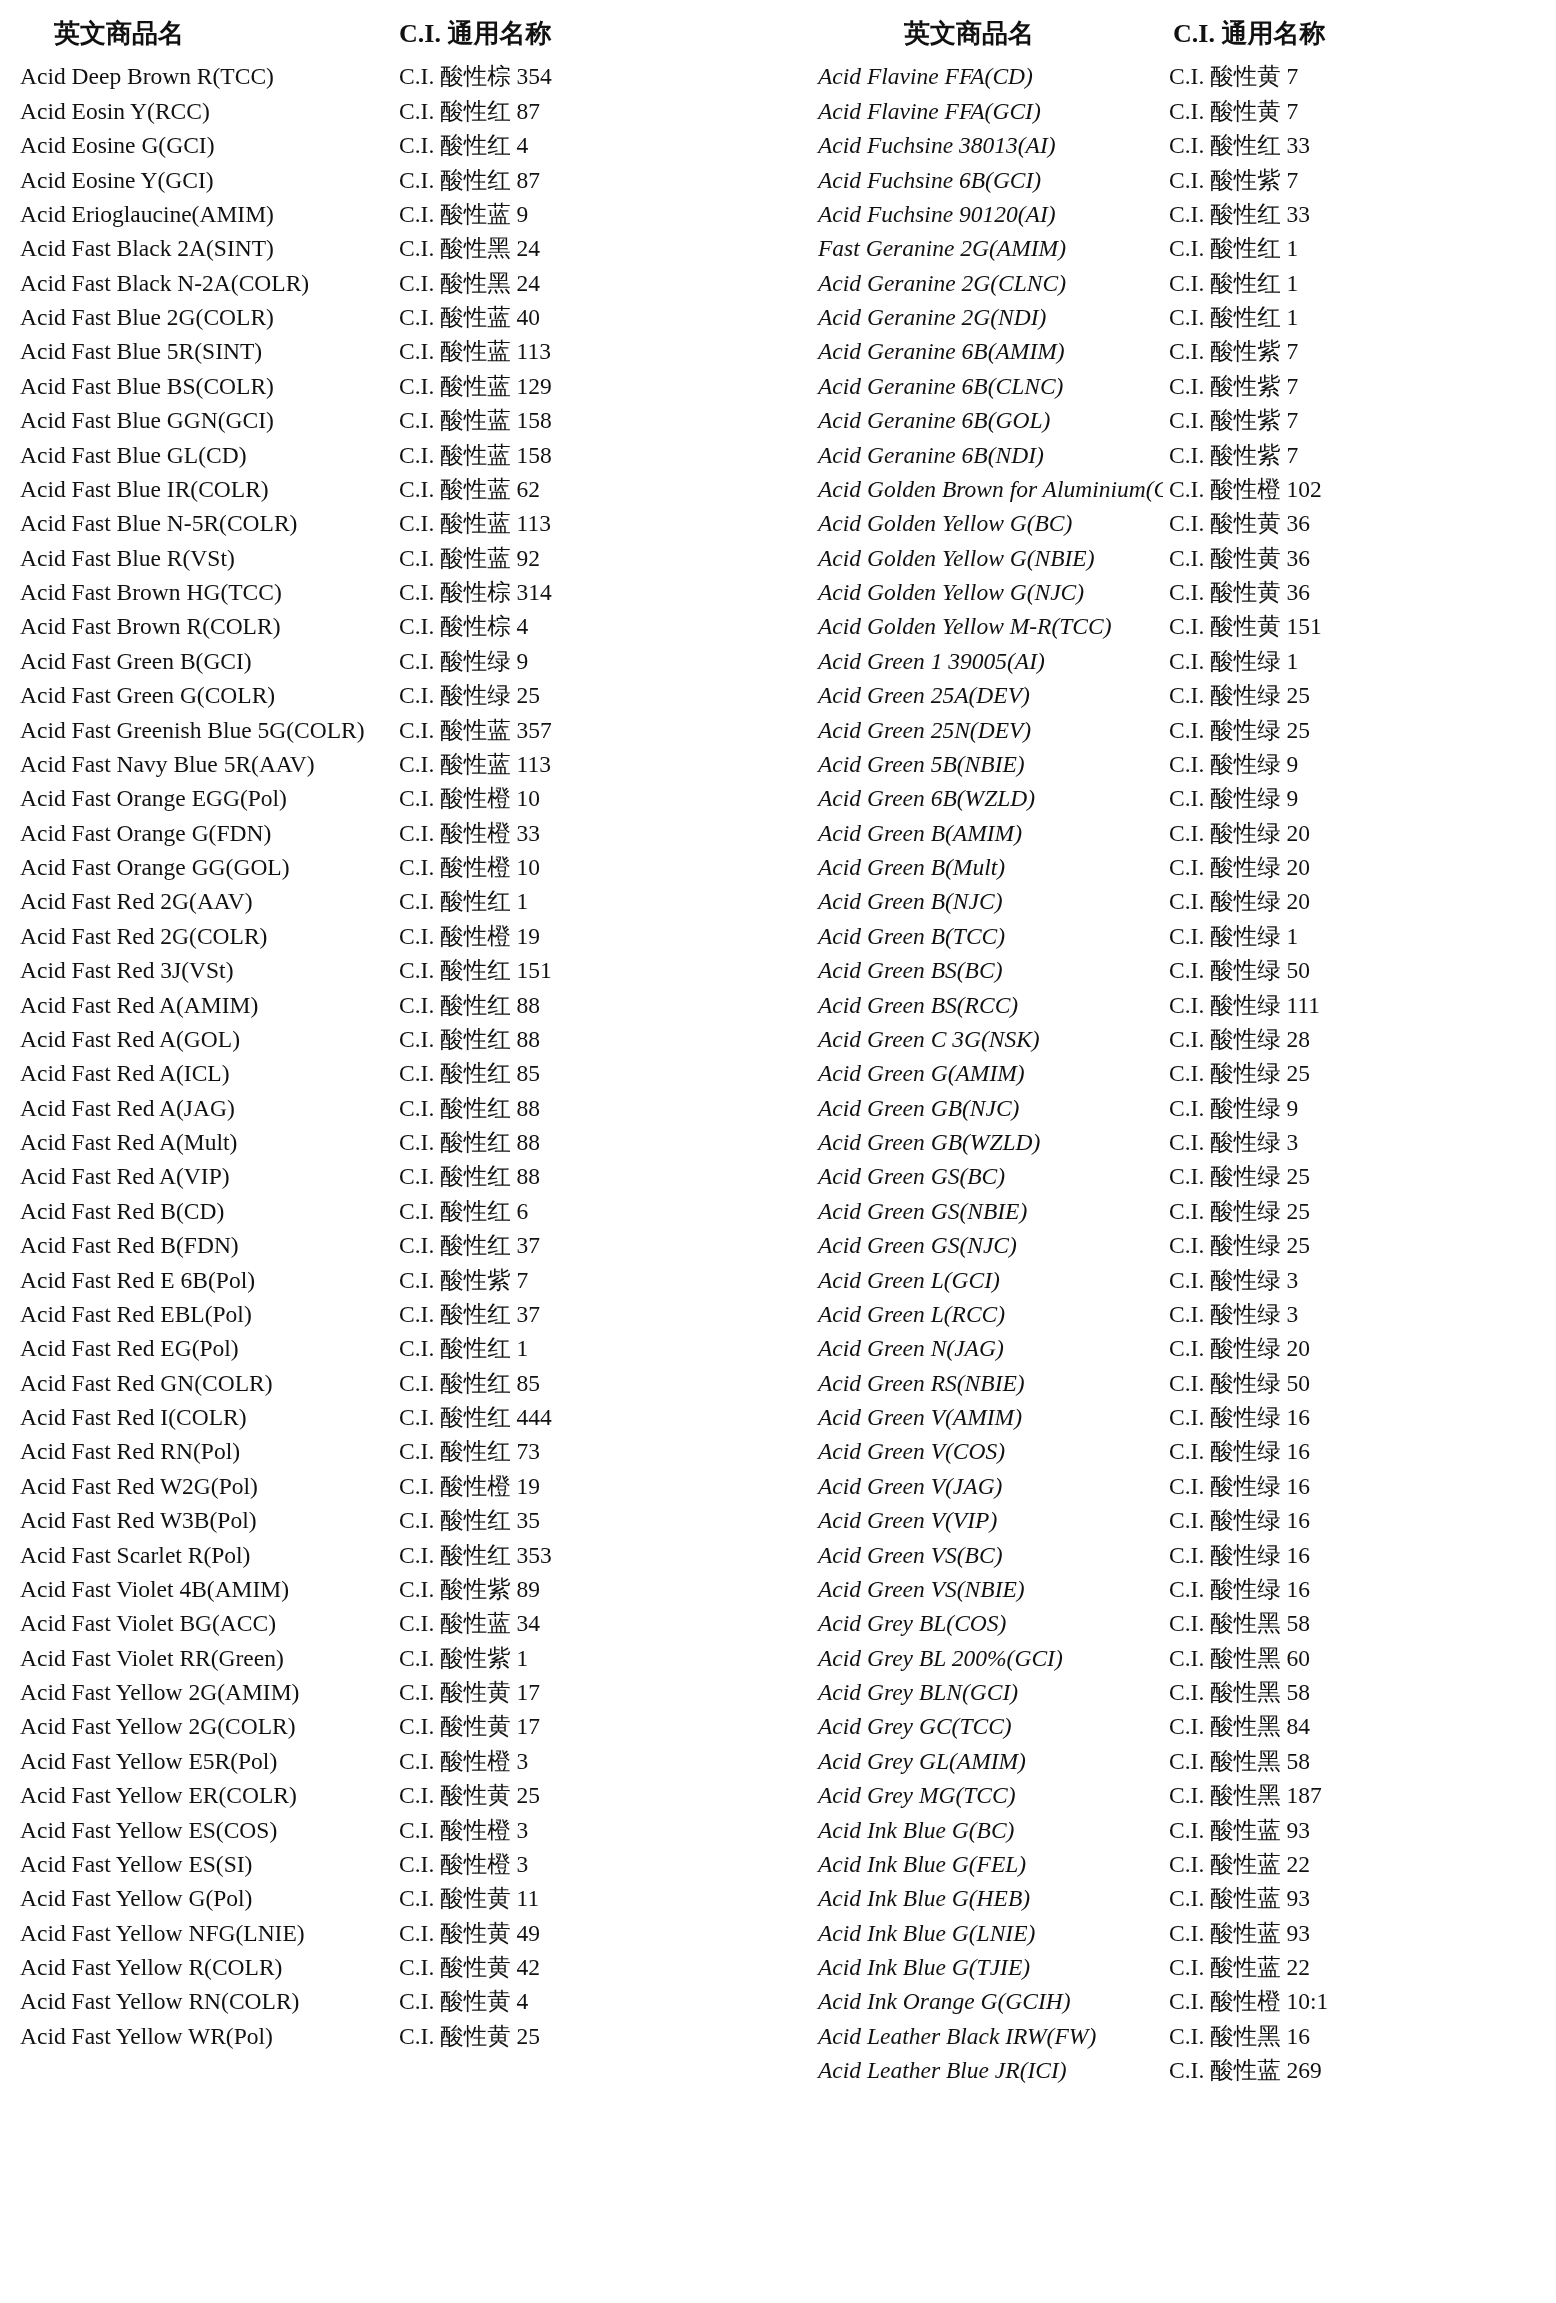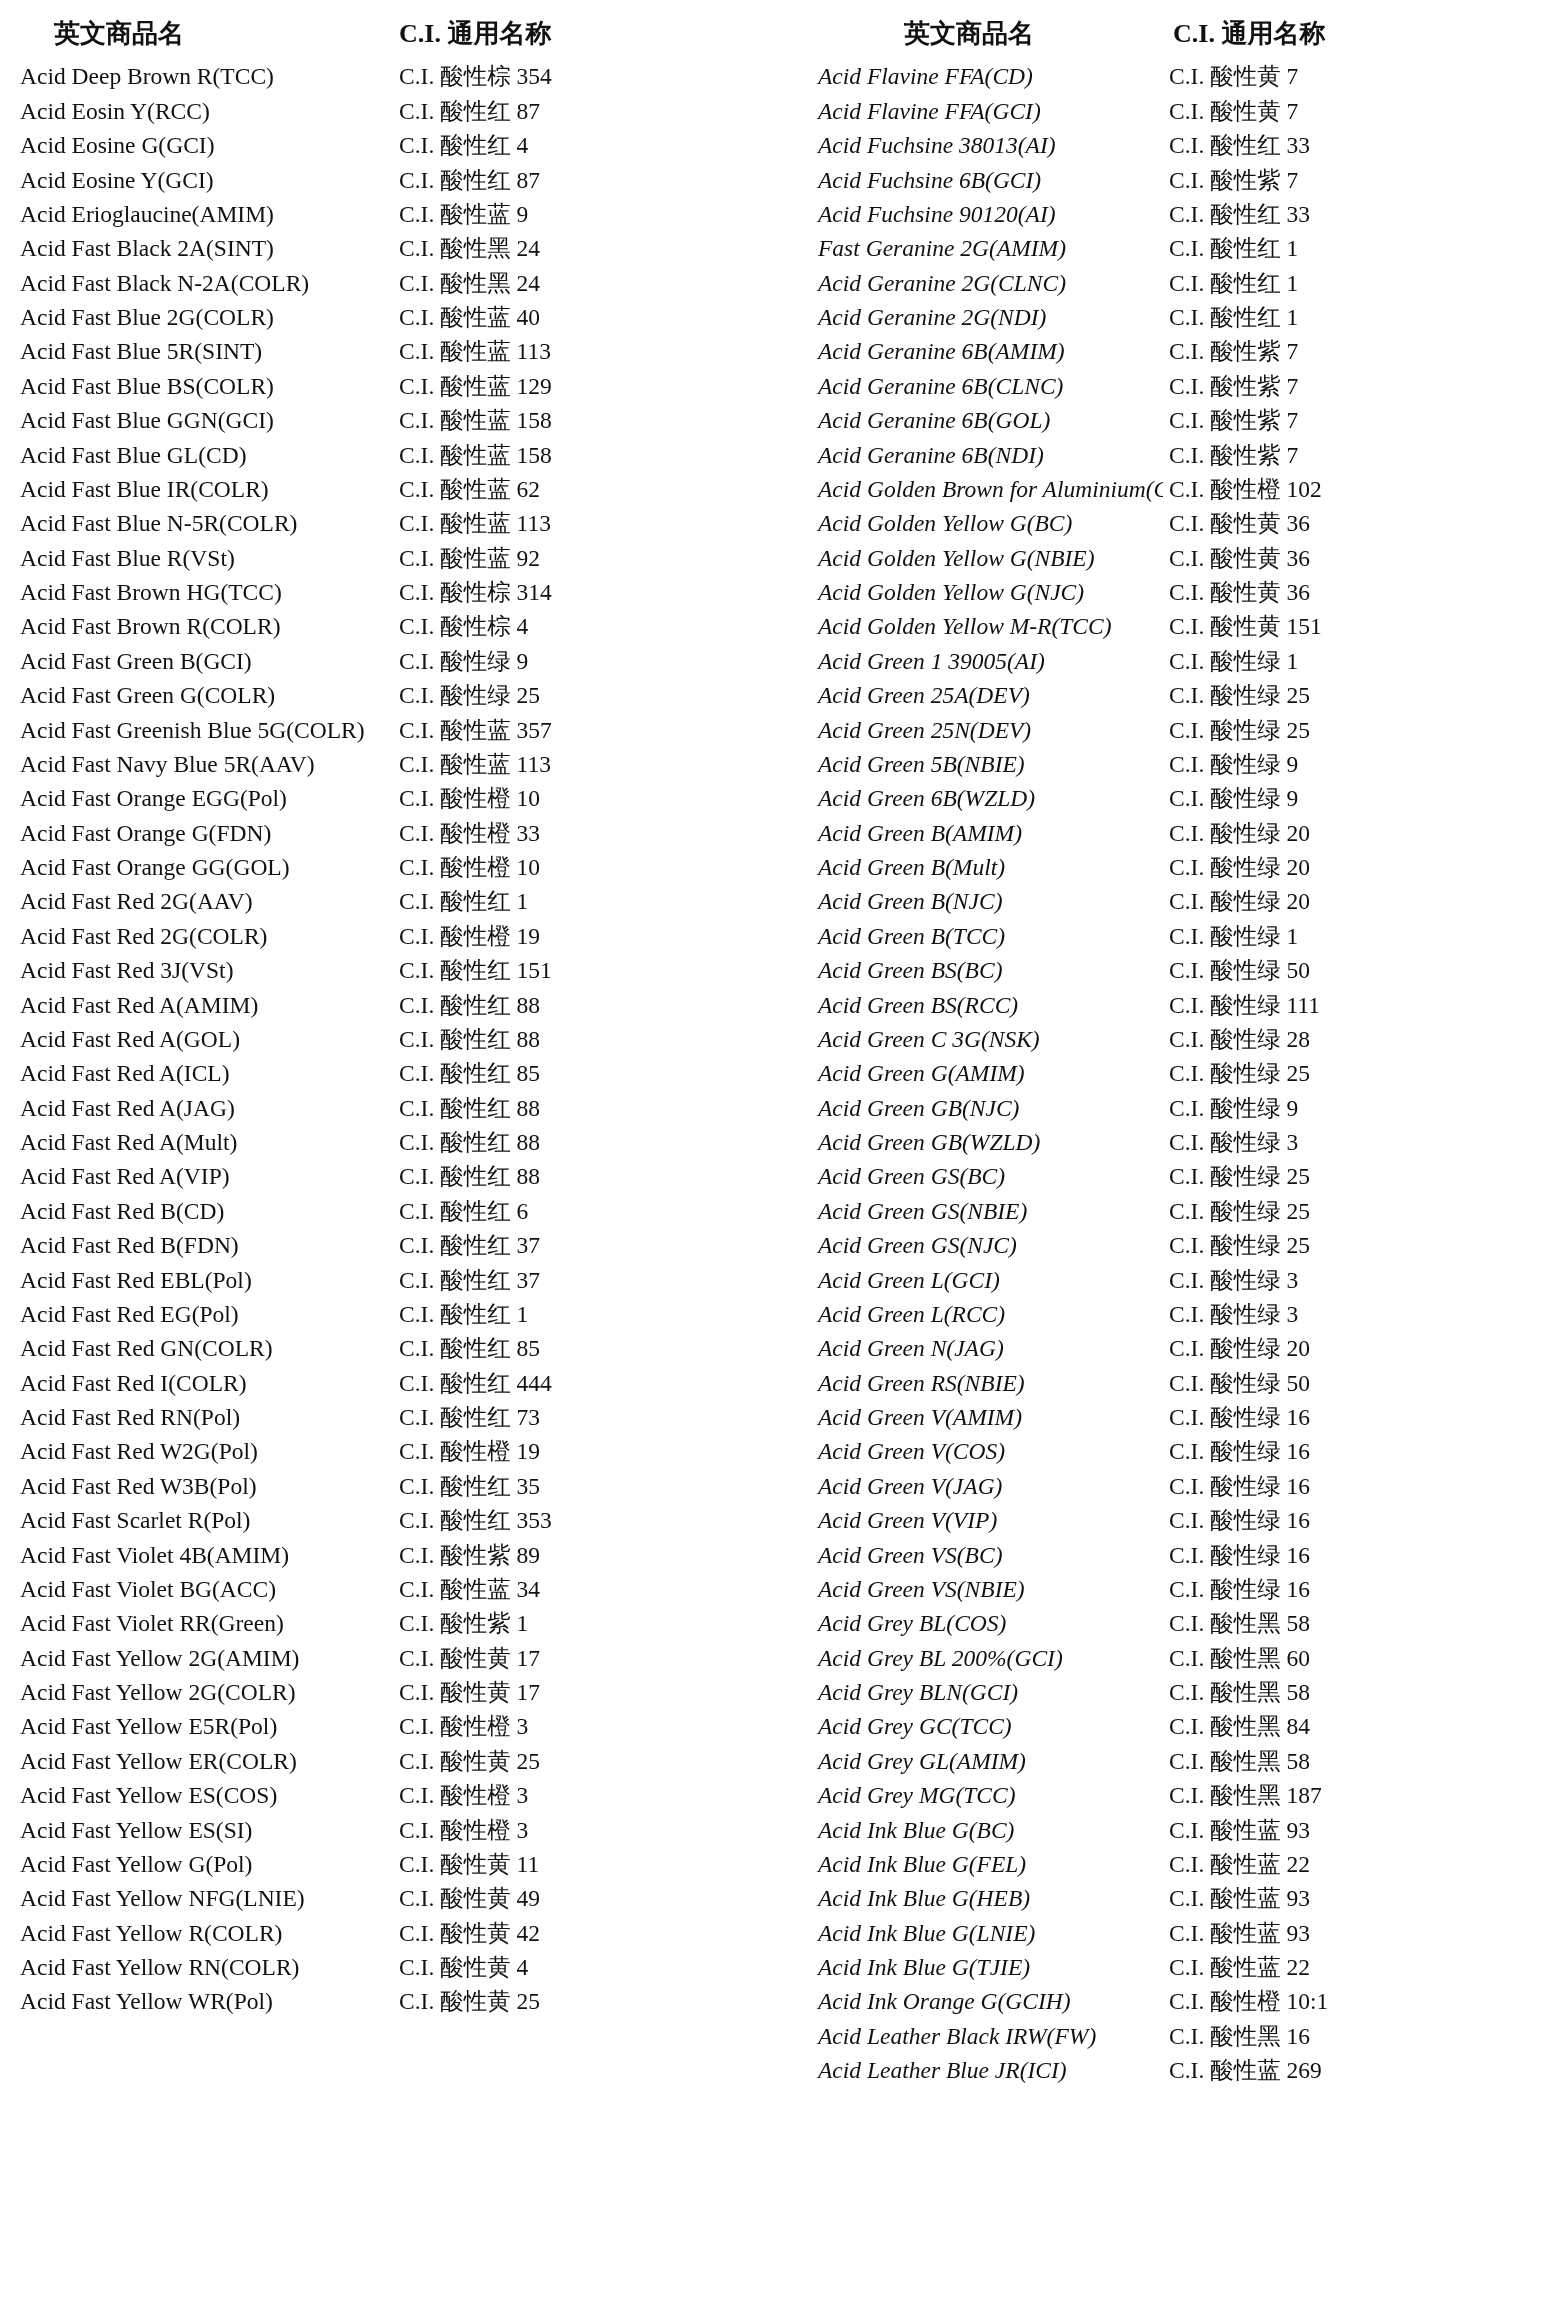--- a/index.html
+++ b/index.html
@@ -240,20 +240,24 @@
             </tr>
             <tr>
               <td class="name">Acid Fast Red B(CD)</td>
               <td class="ci">C.I. 酸性红 6</td>
             </tr>
             <tr>
               <td class="name">Acid Fast Red B(FDN)</td>
               <td class="ci">C.I. 酸性红 37</td>
             </tr>
             <tr>
+              <td class="name">Acid Fast Red E 6B(Pol)</td>
+              <td class="ci">C.I. 酸性紫 7</td>
+            </tr>
+            <tr>
               <td class="name">Acid Fast Red EBL(Pol)</td>
               <td class="ci">C.I. 酸性红 37</td>
             </tr>
             <tr>
               <td class="name">Acid Fast Red EG(Pol)</td>
               <td class="ci">C.I. 酸性红 1</td>
             </tr>
             <tr>
               <td class="name">Acid Fast Red GN(COLR)</td>
               <td class="ci">C.I. 酸性红 85</td>

